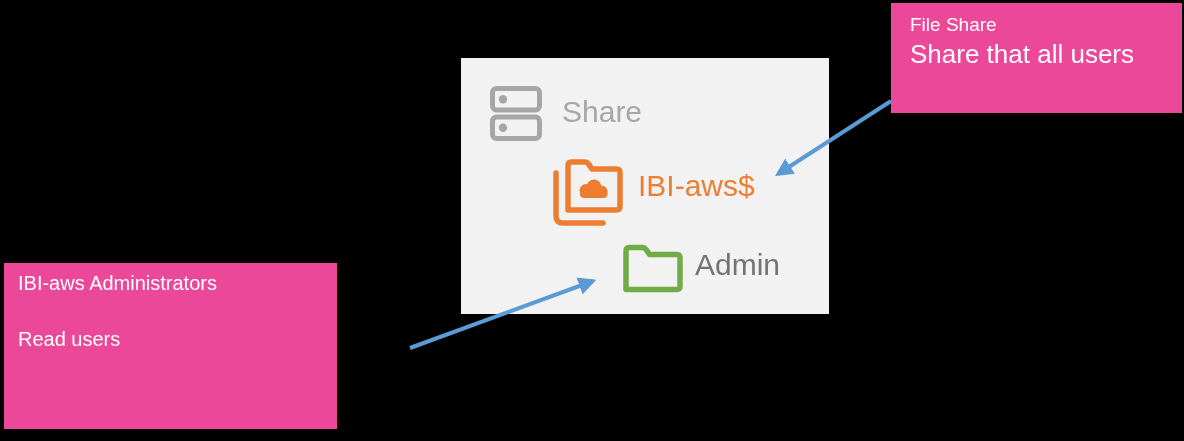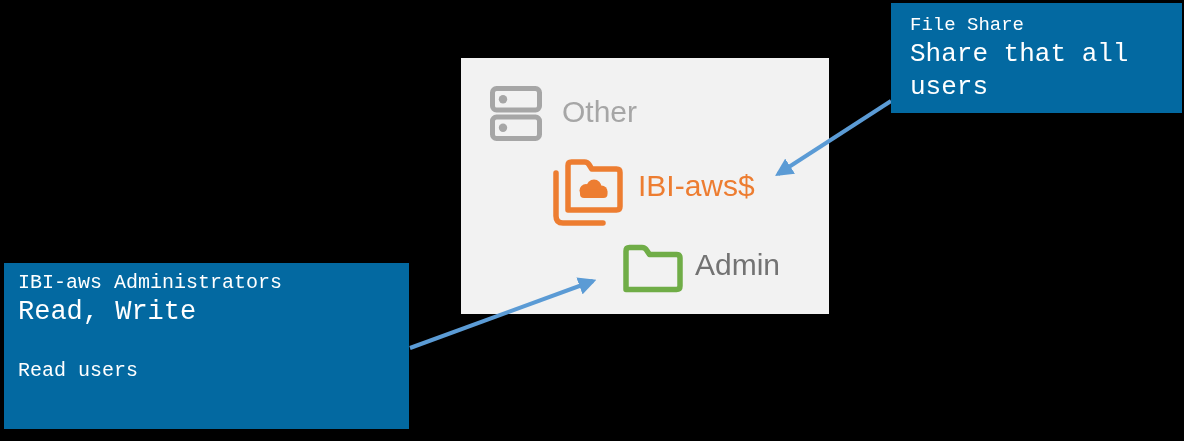--- a/index.html
+++ b/index.html
@@ -18,23 +18,23 @@
   .lbl-admin{left:234px;top:189px;color:#737373;}
   .ic{position:absolute;}
   .ic-server{left:28px;top:27px;}
   .ic-cloudfolder{left:85px;top:94px;}
   .ic-folder{left:161px;top:186px;}
 
   
   .arrows{position:absolute;left:0;top:0;width:1184px;height:441px;pointer-events:none;}
 
   
-  .callout{position:absolute;background:#0369a1;color:#FFFFFF;box-sizing:border-box;font-family:Liberation Mono, monospace;}
+  .callout{position:absolute;background:#ec4899;color:#FFFFFF;box-sizing:border-box;}
   .callout-tr{left:891px;top:3px;width:291px;height:110px;padding:9px 10px 0 19px;}
-  .callout-bl{left:4px;top:263px;width:405px;height:166px;padding:7px 10px 0 14px;}
+  .callout-bl{left:4px;top:263px;width:333px;height:166px;padding:7px 10px 0 14px;}
   .c-title{font-size:19px;line-height:26px;}
   .c-big{font-size:26px;line-height:33px;}
   .c-small{font-size:20px;line-height:26px;}
   .c-perm{font-size:27px;line-height:32px;}
   .c-gap{height:30px;}
 </style>
 </head>
 <body>
 
 <div class="canvas">
@@ -42,21 +42,21 @@
   <div class="panel">
 
     <svg class="ic ic-server" width="54" height="57" viewBox="0 0 54 57">
       <g fill="none" stroke="#A6A6A6" stroke-width="5">
         <rect x="3.5" y="3.5" width="47" height="21.5" rx="4"></rect>
         <rect x="3.5" y="32" width="47" height="21.5" rx="4"></rect>
       </g>
       <circle cx="14" cy="14.2" r="4.2" fill="#A6A6A6"></circle>
       <circle cx="14" cy="42.8" r="4.2" fill="#A6A6A6"></circle>
     </svg>
-    <span class="item-label lbl-server">Other</span>
+    <span class="item-label lbl-server">Share</span>
 
     <svg class="ic ic-cloudfolder" width="84" height="76" viewBox="0 0 84 76">
       <g fill="none" stroke="#ED7D31" stroke-width="5.5" stroke-linejoin="round" stroke-linecap="round">
         <path d="M10,21 L10,64 Q10,71 17,71 L57,71"></path>
         <path d="M22,58 L22,13.5 Q22,10 25.5,10 L38.5,10 Q41.5,10 43,12.5 L45.8,17 L70.5,17 Q74,17 74,20.5 L74,54.5 Q74,58 70.5,58 Z"></path>
       </g>
       <g fill="#ED7D31">
         <circle cx="40" cy="38.5" r="6.5"></circle>
         <circle cx="48" cy="35" r="7.5"></circle>
         <circle cx="55.5" cy="39.5" r="6"></circle>
@@ -81,18 +81,17 @@
     <line x1="410" y1="348" x2="593" y2="281" stroke="#5B9BD5" stroke-width="4" marker-end="url(#ah)"></line>
   </svg>
 
   <div class="callout callout-tr">
     <div class="c-title">File Share</div>
     <div class="c-big">Share that all users</div>
   </div>
 
   <div class="callout callout-bl">
     <div class="c-small">IBI-aws Administrators</div>
-    <div class="c-perm">Read, Write</div>
     <div class="c-gap"></div>
     <div class="c-small">Read users</div>
   </div>
 
 </div>
 
 </body></html>

